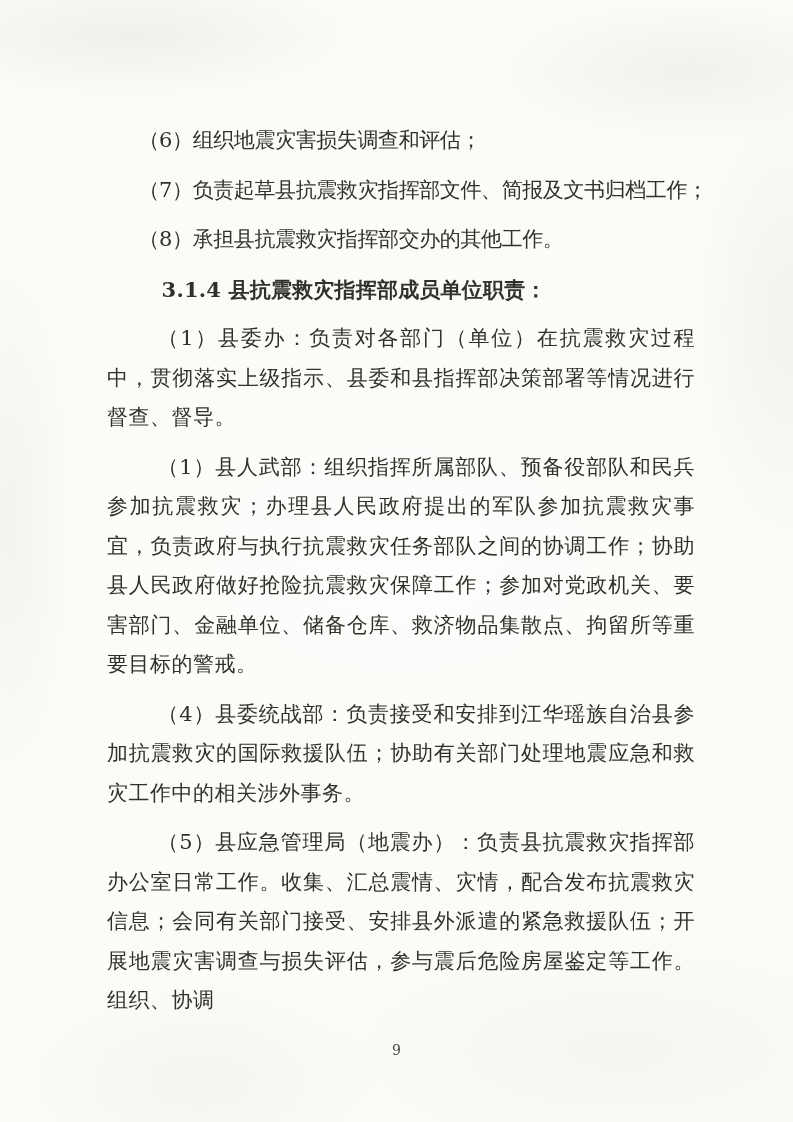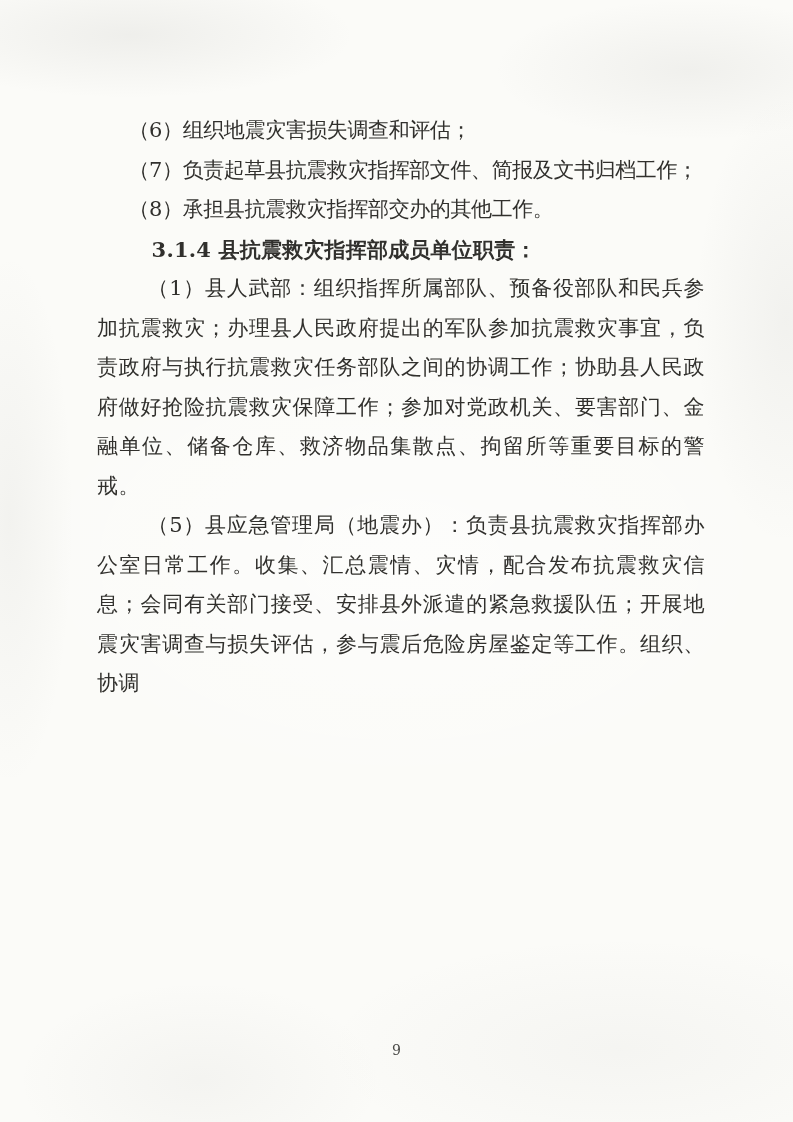--- a/index.html
+++ b/index.html
@@ -29,21 +29,21 @@
     left: 97px;
     top: 111px;
     width: 608px;
     font-size: 21px;
     line-height: 39.5px;
     color: #31302d;
     text-align: justify;
     letter-spacing: 0.5px;
   }
   .content p {
-    margin: 0;
+    margin: 10px;
     padding: 0;
   }
   .li {
     text-indent: 1.5em;
     letter-spacing: -0.4px;
     white-space: nowrap;
   }
   .heading {
     text-indent: 2.6em;
     font-weight: bold;
@@ -66,17 +66,19 @@
 </style>
 </head>
 <body>
 
 <div class="page">
   <div class="content">
     <p class="li">（6）组织地震灾害损失调查和评估；</p>
     <p class="li">（7）负责起草县抗震救灾指挥部文件、简报及文书归档工作；</p>
     <p class="li">（8）承担县抗震救灾指挥部交办的其他工作。</p>
     <p class="heading">3.1.4 县抗震救灾指挥部成员单位职责：</p>
+    <p class="para">（1）县委办：负责对各部门（单位）在抗震救灾过程中，贯彻落实上级指示、县委和县指挥部决策部署等情况进行督查、督导。</p>
     <p class="para">（1）县人武部：组织指挥所属部队、预备役部队和民兵参加抗震救灾；办理县人民政府提出的军队参加抗震救灾事宜，负责政府与执行抗震救灾任务部队之间的协调工作；协助县人民政府做好抢险抗震救灾保障工作；参加对党政机关、要害部门、金融单位、储备仓库、救济物品集散点、拘留所等重要目标的警戒。</p>
+    <p class="para">（4）县委统战部：负责接受和安排到江华瑶族自治县参加抗震救灾的国际救援队伍；协助有关部门处理地震应急和救灾工作中的相关涉外事务。</p>
     <p class="para">（5）县应急管理局（地震办）：负责县抗震救灾指挥部办公室日常工作。收集、汇总震情、灾情，配合发布抗震救灾信息；会同有关部门接受、安排县外派遣的紧急救援队伍；开展地震灾害调查与损失评估，参与震后危险房屋鉴定等工作。组织、协调</p>
   </div>
   <div class="page-num">9</div>
 </div>
 
 </body></html>

